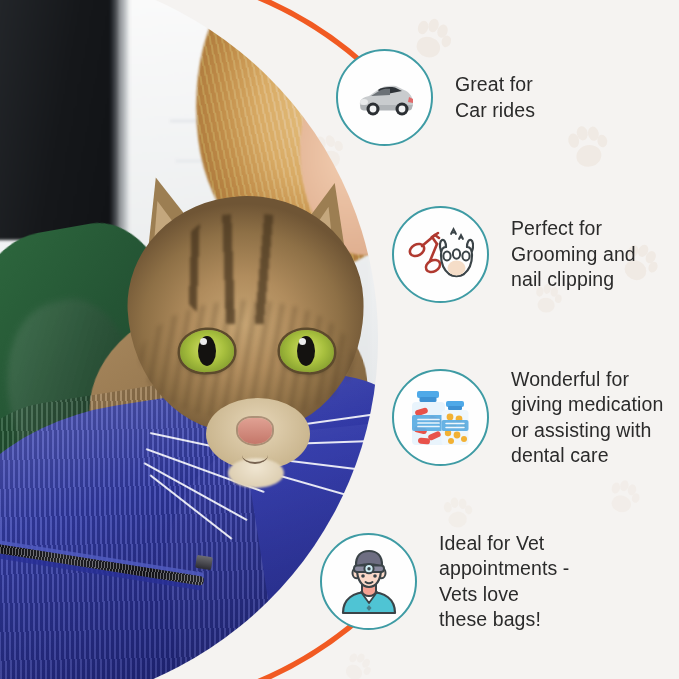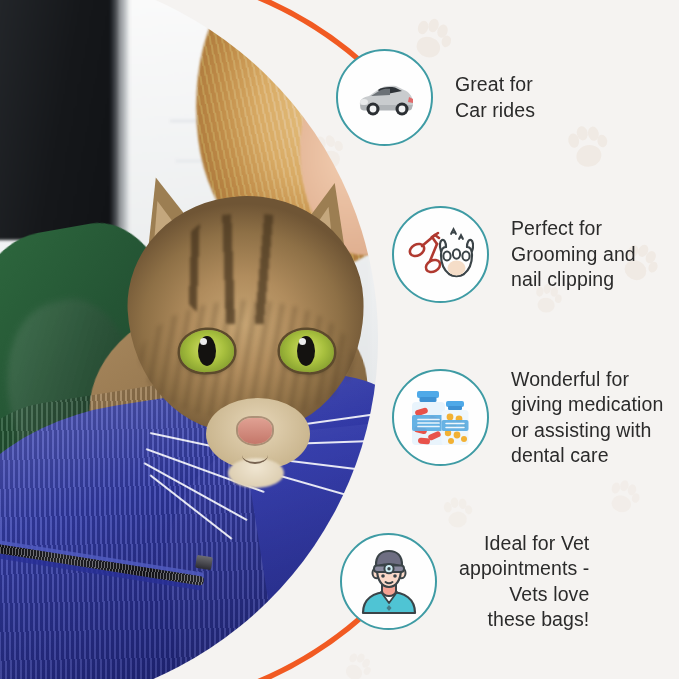--- a/index.html
+++ b/index.html
@@ -145,21 +145,21 @@
   }
   .circle svg{display:block;}
   .ftext{
     margin-left:22px;color:#2B2B2B;font-size:19.5px;line-height:1.30;
     white-space:pre-line;letter-spacing:.1px;
   }
 
   #f1{left:336px;top:49px;}
   #f2{left:392px;top:206px;}
   #f3{left:392px;top:367px;}
-  #f4{left:340px;top:531px;text-align:right;}
+  #f4{left:320px;top:531px;}
 </style>
 </head>
 <body>
 
 <div id="stage">
 
   <div id="panel">
     <div id="paws">
       <div class="paw" style="left:404px;top:12px;transform:rotate(18deg) scale(.85);">
         <svg width="54" height="54" viewBox="0 0 54 54">

